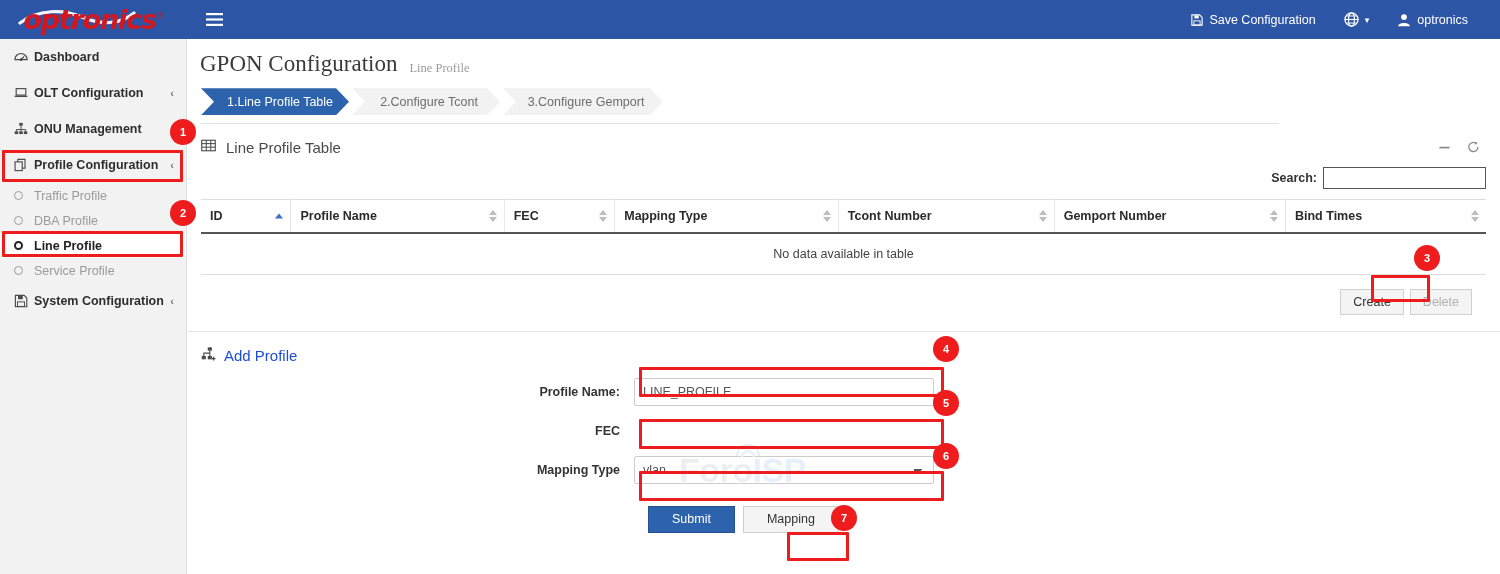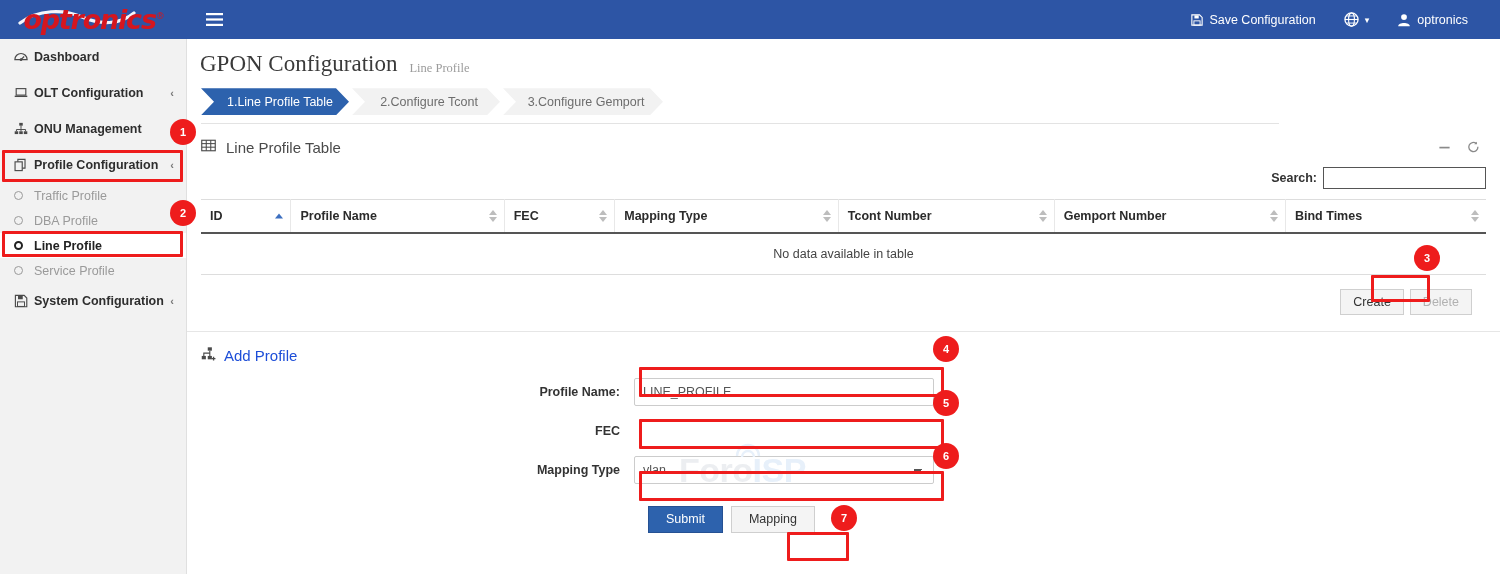--- a/index.html
+++ b/index.html
@@ -345,21 +345,21 @@
       calc(100% - 15px) 12px,
       calc(100% - 10px) 12px;
     background-size: 5px 5px, 5px 5px;
     background-repeat: no-repeat;
   }
   .form-submit {
     display: flex; gap: 8px;
     padding-left: 461px;
     margin-top: 22px;
   }
-  .form-submit .btn { height: 27px; line-height: 25px; padding: 0 17px; }
+  .form-submit .btn { height: 27px; line-height: 25px; padding: 0 23px; }
 
   
   .anno-layer {
     position: absolute; inset: 0;
     pointer-events: none;
     z-index: 50;
   }
   .anno-box {
     position: absolute;
     border: 3px solid #ee1c1c;

